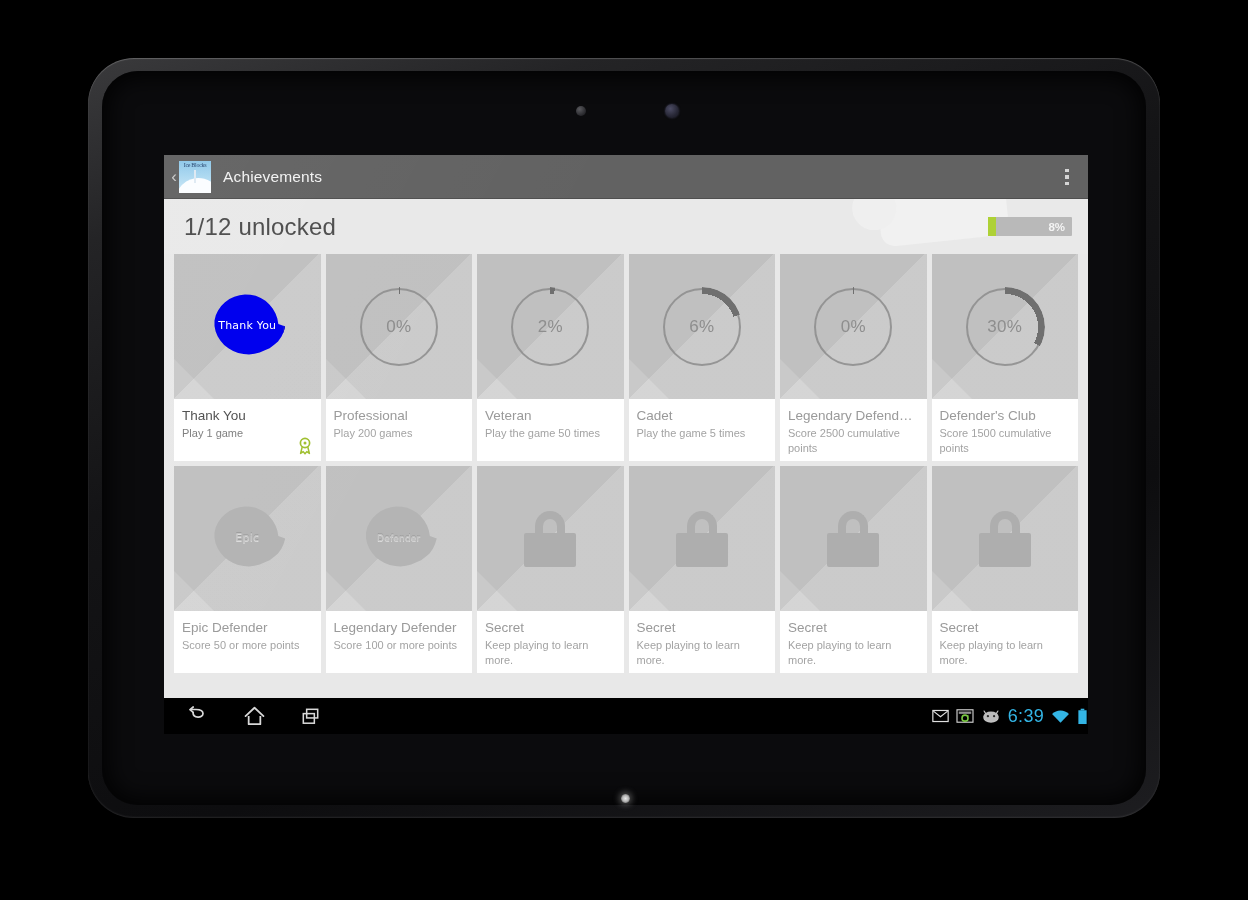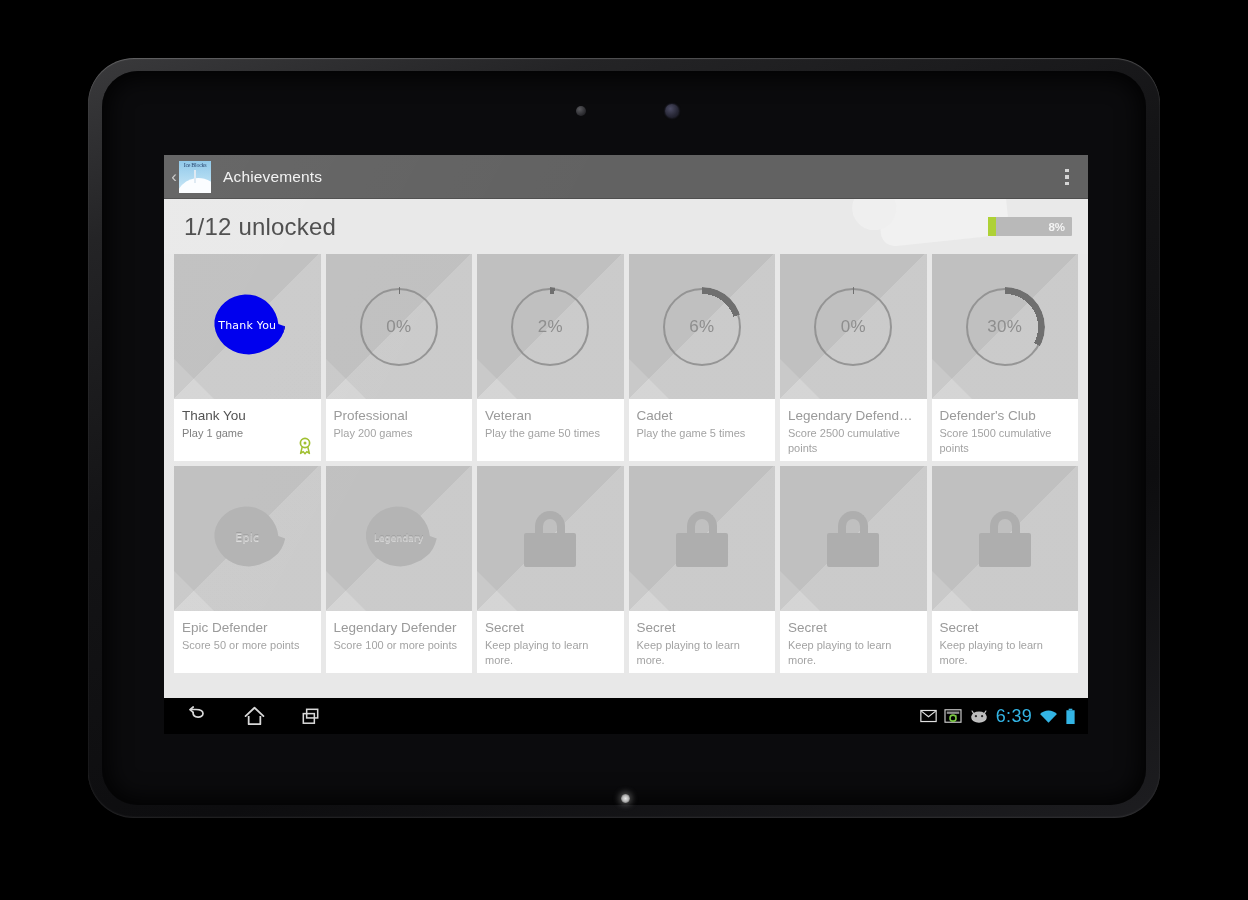--- a/index.html
+++ b/index.html
@@ -362,21 +362,21 @@
     display: flex;
     align-items: center;
   }
   .nav-btn {
     width: 56px; height: 36px;
     display: flex; align-items: center; justify-content: center;
   }
   #nav-back   { margin-left: 6px; }
   #status-area {
     position: absolute;
-    right: 12px;
+    right: 0;
     display: flex;
     align-items: center;
     gap: 7px;
   }
   #clock {
     color: #33b5e5;
     font-size: 18px;
     letter-spacing: .3px;
   }
   .status-icon { display: flex; align-items: center; }
@@ -520,21 +520,21 @@
           </div>
         </div>
         <div class="tile-info">
           <div class="tile-title">Epic Defender</div>
           <div class="tile-desc">Score 50 or more points</div>
         </div>
       </div>
       <div class="tile">
         <div class="tile-art">
           <div class="badge art-center badge-locked">
-            <div class="badge-text" style="font-size: 9px;">Legendary</div>
+            <div class="badge-text" style="font-size: 9px;">Defender</div>
           </div>
         </div>
         <div class="tile-info">
           <div class="tile-title">Legendary Defender</div>
           <div class="tile-desc">Score 100 or more points</div>
         </div>
       </div>
       <div class="tile">
         <div class="tile-art">
           <div class="lock-icon art-center">

